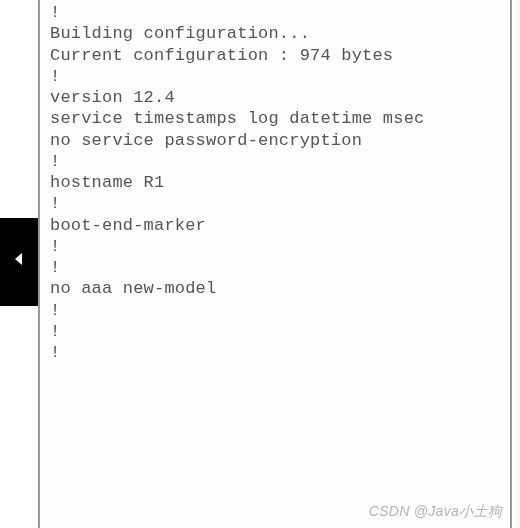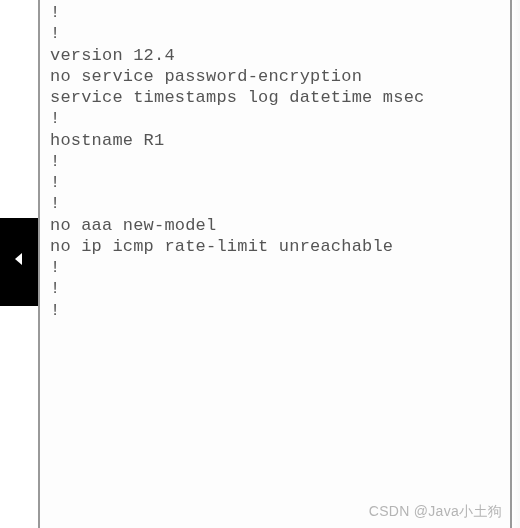--- a/index.html
+++ b/index.html
@@ -53,47 +53,50 @@
     }
     .watermark {
       position: absolute;
       right: 18px;
       bottom: 8px;
       font-family: Arial, sans-serif;
       font-size: 14px;
       color: rgba(120,120,120,0.55);
       letter-spacing: 0.3px;
       pointer-events: none;
+      font-style: italic;
     }
     .scrollbar-shadow {
       position: absolute;
       right: 0;
       top: 0;
       width: 8px;
       height: 100%;
       background: linear-gradient(to left, rgba(0,0,0,0.03), transparent);
     }
   </style>
 </head>
 <body>
 
 <div class="terminal-container">
   <div class="terminal-line">!</div>
+  <div class="terminal-line">Building configuration...</div>
   <div class="terminal-line"></div>
+  <div class="terminal-line">Current configuration : 974 bytes</div>
   <div class="terminal-line">!</div>
   <div class="terminal-line">version 12.4</div>
+  <div class="terminal-line">service timestamps log datetime msec</div>
   <div class="terminal-line">no service password-encryption</div>
-  <div class="terminal-line">service timestamps log datetime msec</div>
   <div class="terminal-line">!</div>
   <div class="terminal-line">hostname R1</div>
   <div class="terminal-line">!</div>
+  <div class="terminal-line">boot-end-marker</div>
   <div class="terminal-line">!</div>
   <div class="terminal-line">!</div>
   <div class="terminal-line">no aaa new-model</div>
-  <div class="terminal-line">no ip icmp rate-limit unreachable</div>
   <div class="terminal-line">!</div>
   <div class="terminal-line">!</div>
   <div class="terminal-line">!</div>
 </div>
 
 <div class="side-tab">
   <span>
     <svg viewBox="0 0 16 16" fill="white">
       <path d="M11 2 L4 8 L11 14 Z"></path>
     </svg>

